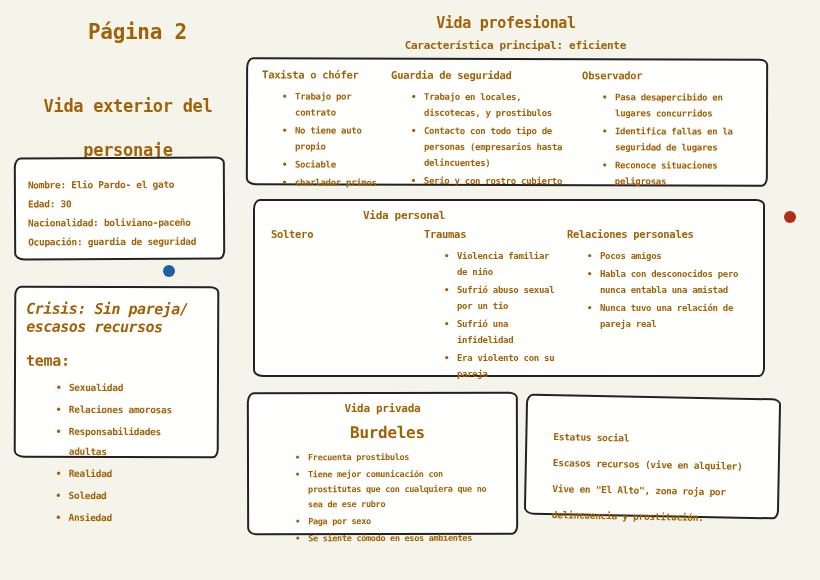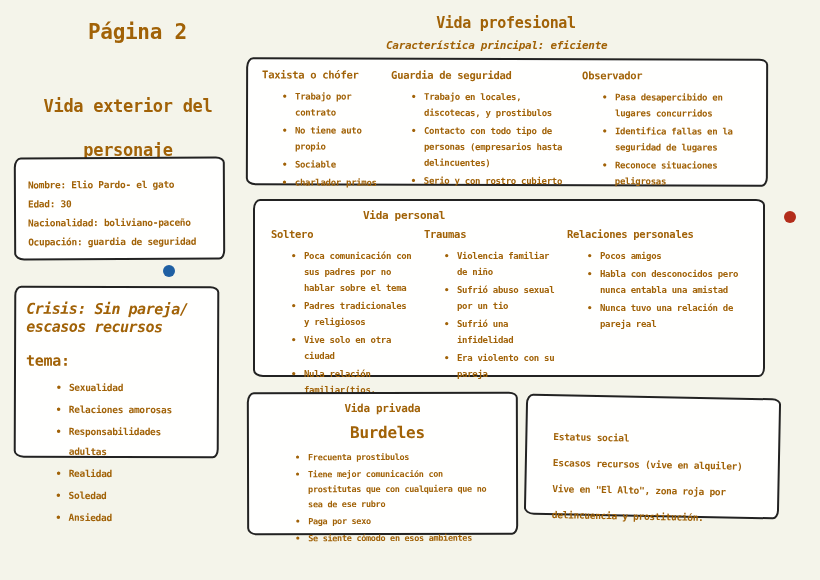--- a/index.html
+++ b/index.html
@@ -10,21 +10,21 @@
     font-weight:bold; color:#a16207; letter-spacing:-0.3px;
   }
   .box {
     position:absolute; background:#fffffe;
     border:2px solid #222; box-sizing:border-box;
     border-radius:7px 9px 6px 10px / 10px 6px 9px 7px;
   }
   .page-title { position:absolute; left:88px; top:20px; font-size:21px; }
   .page-subtitle { position:absolute; left:30px; top:84px; width:196px; text-align:center; font-size:17px; line-height:44px; }
   .prof-title { position:absolute; left:386px; top:14px; width:240px; text-align:center; font-size:15px; }
-  .prof-sub { position:absolute; left:386px; top:39px; width:240px; text-align:left; font-size:11px;font-style:italic; }
+  .prof-sub { position:absolute; left:386px; top:39px; width:240px; text-align:right; font-size:11px; }
 
   .prof-box { left:246px; top:58px; width:522px; height:128px; padding:9px 14px; display:flex; justify-content:space-between; transform:rotate(0.15deg); }
   .prof-box .col1 { width:128px; }
   .prof-box .col2 { width:190px; }
   .prof-box .col3 { width:170px; }
   .col-heading { font-size:10.5px; margin-bottom:3px; }
   ul.bullets { list-style:none; margin:8px; padding:0 0 0 12px; font-size:9px; line-height:16px; }
   ul.bullets li { position:relative; padding-left:13px; margin-bottom:2px; }
   ul.bullets li::before { content:"•"; position:absolute; left:0; }
 
@@ -117,26 +117,20 @@
       <li>Soledad</li>
       <li>Ansiedad</li>
     </ul>
   </div>
 
   <div class="box personal-box">
     <div class="personal-title">Vida personal</div>
     <div class="personal-cols">
       <div class="col1">
         <div class="col-heading">Soltero</div>
-        <ul class="bullets">
-          <li>Poca comunicación con sus padres por no hablar sobre el tema</li>
-          <li>Padres tradicionales y religiosos</li>
-          <li>Vive solo en otra ciudad</li>
-          <li>Nula relación familiar(tios, primos)</li>
-        </ul>
       </div>
       <div class="col2">
         <div class="col-heading">Traumas</div>
         <ul class="bullets">
           <li>Violencia familiar de niño</li>
           <li>Sufrió abuso sexual por un tio</li>
           <li>Sufrió una infidelidad</li>
           <li>Era violento con su pareja</li>
         </ul>
       </div>

